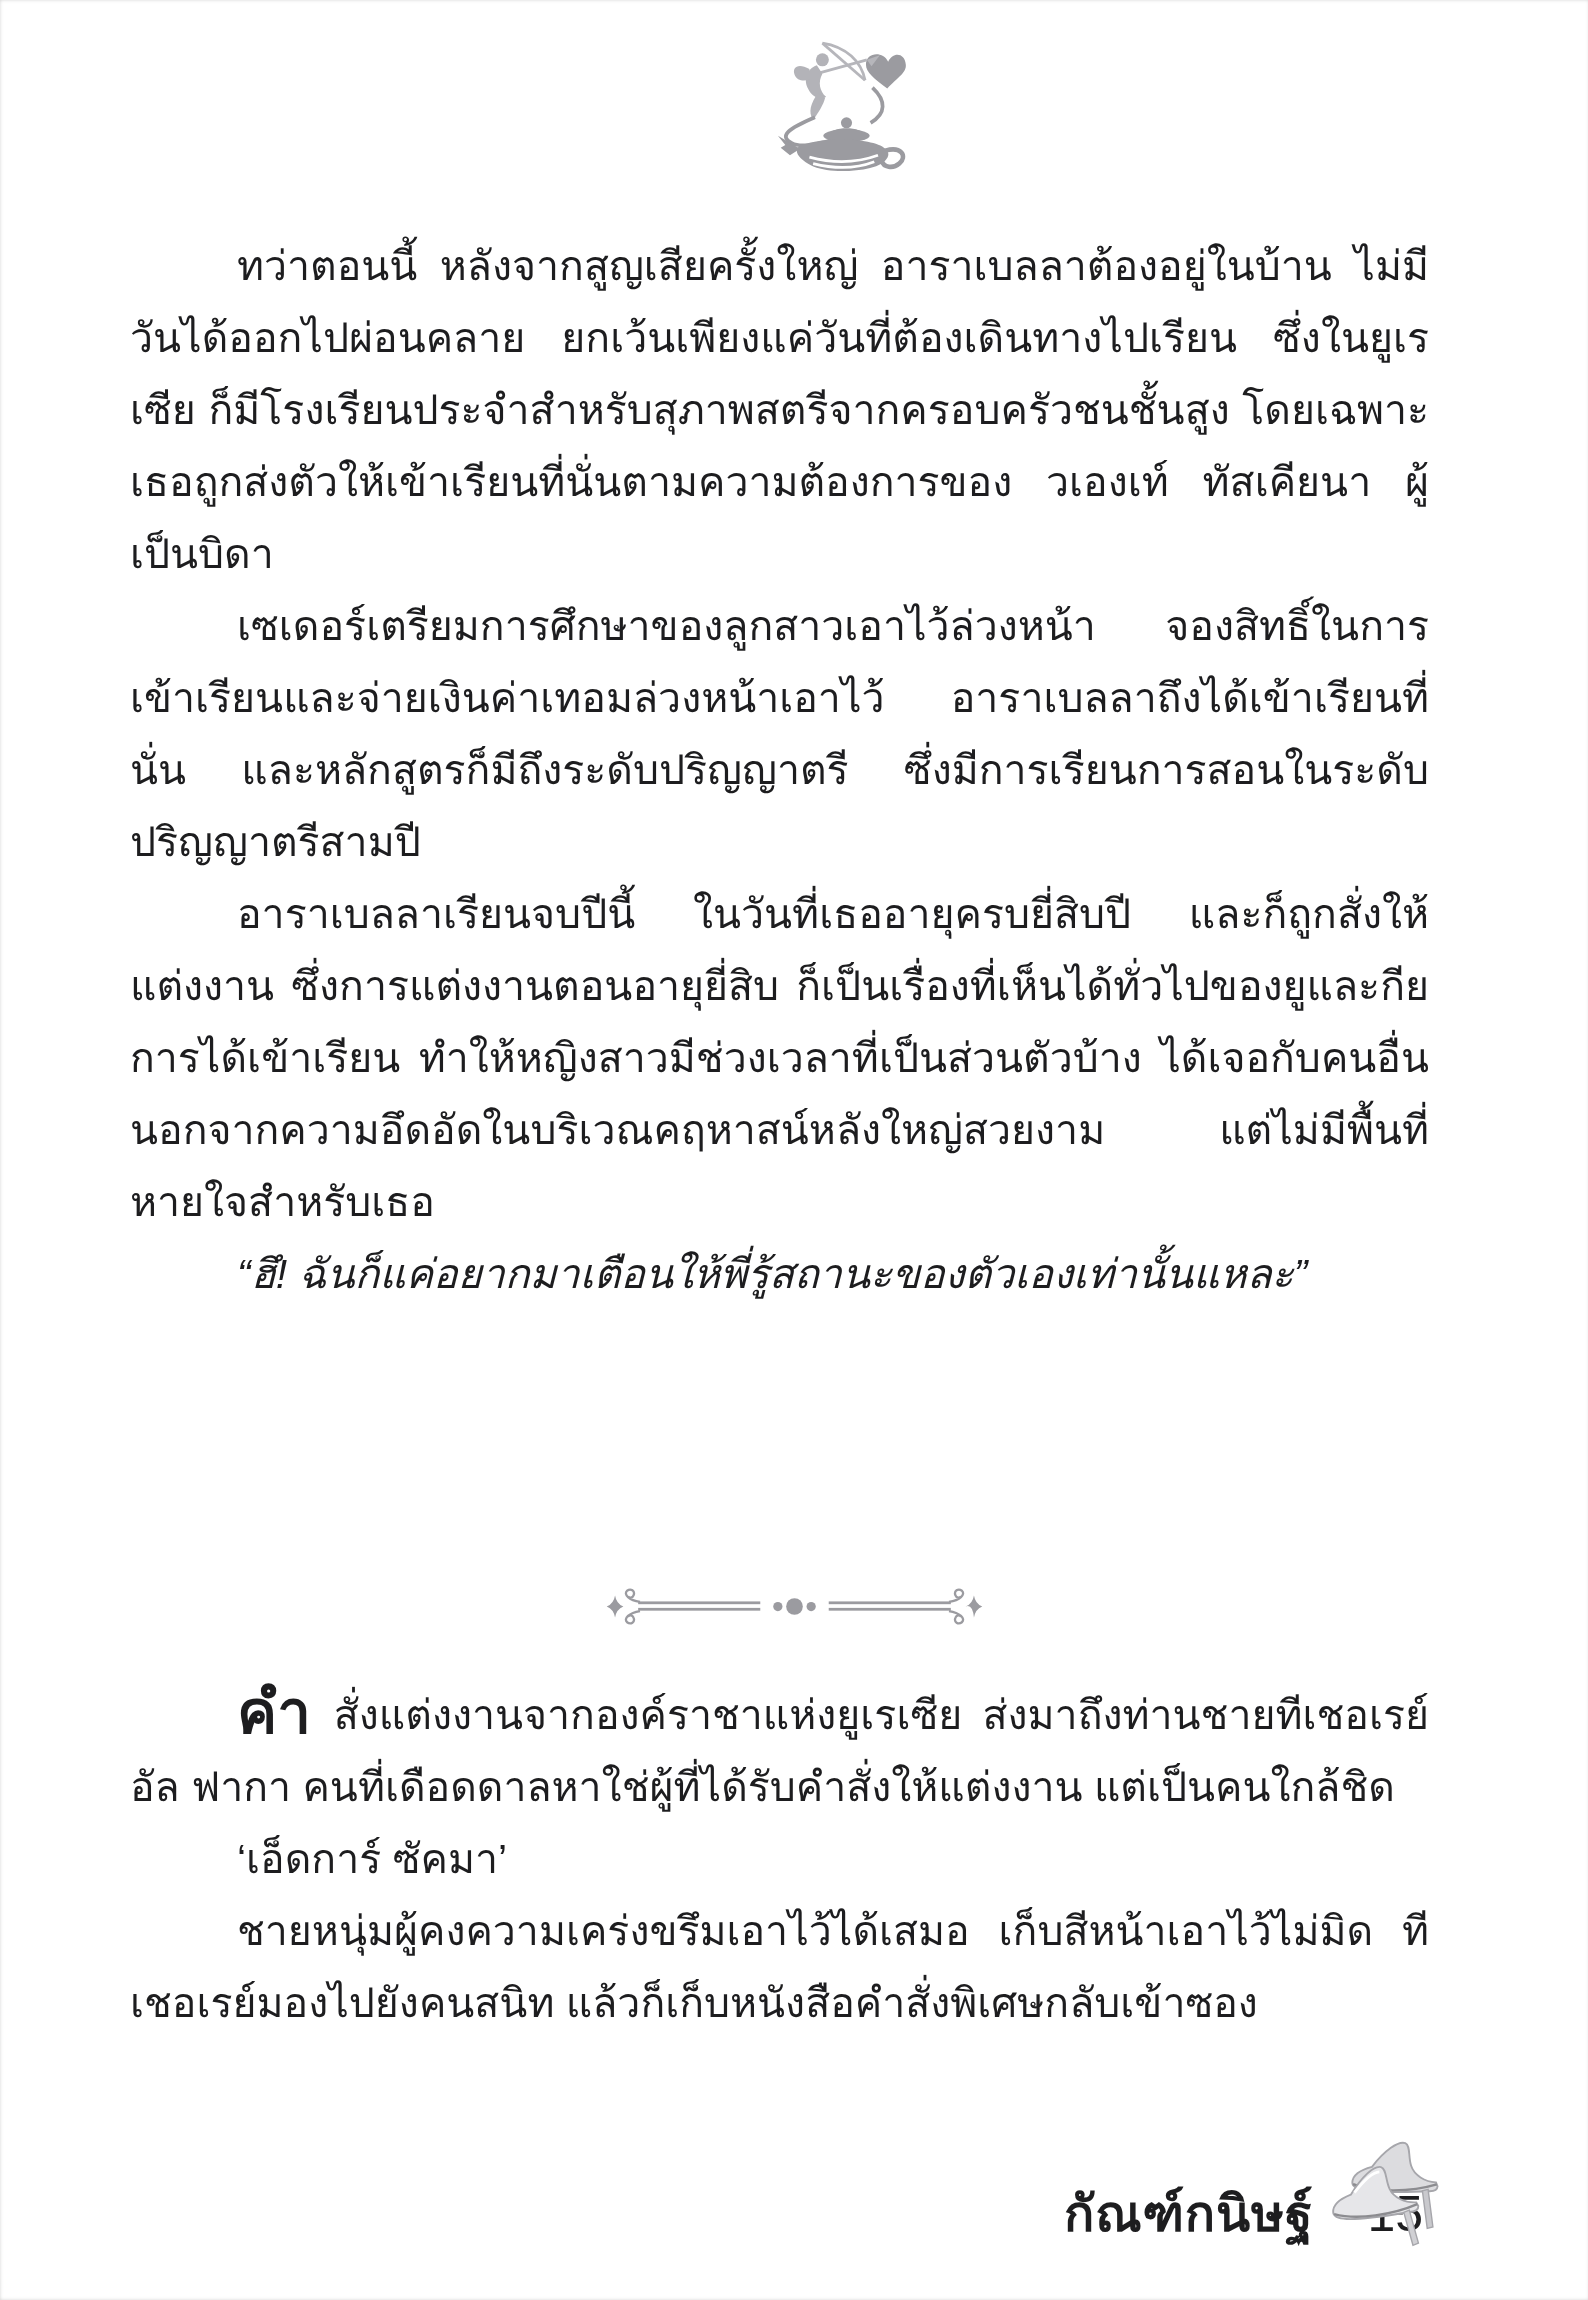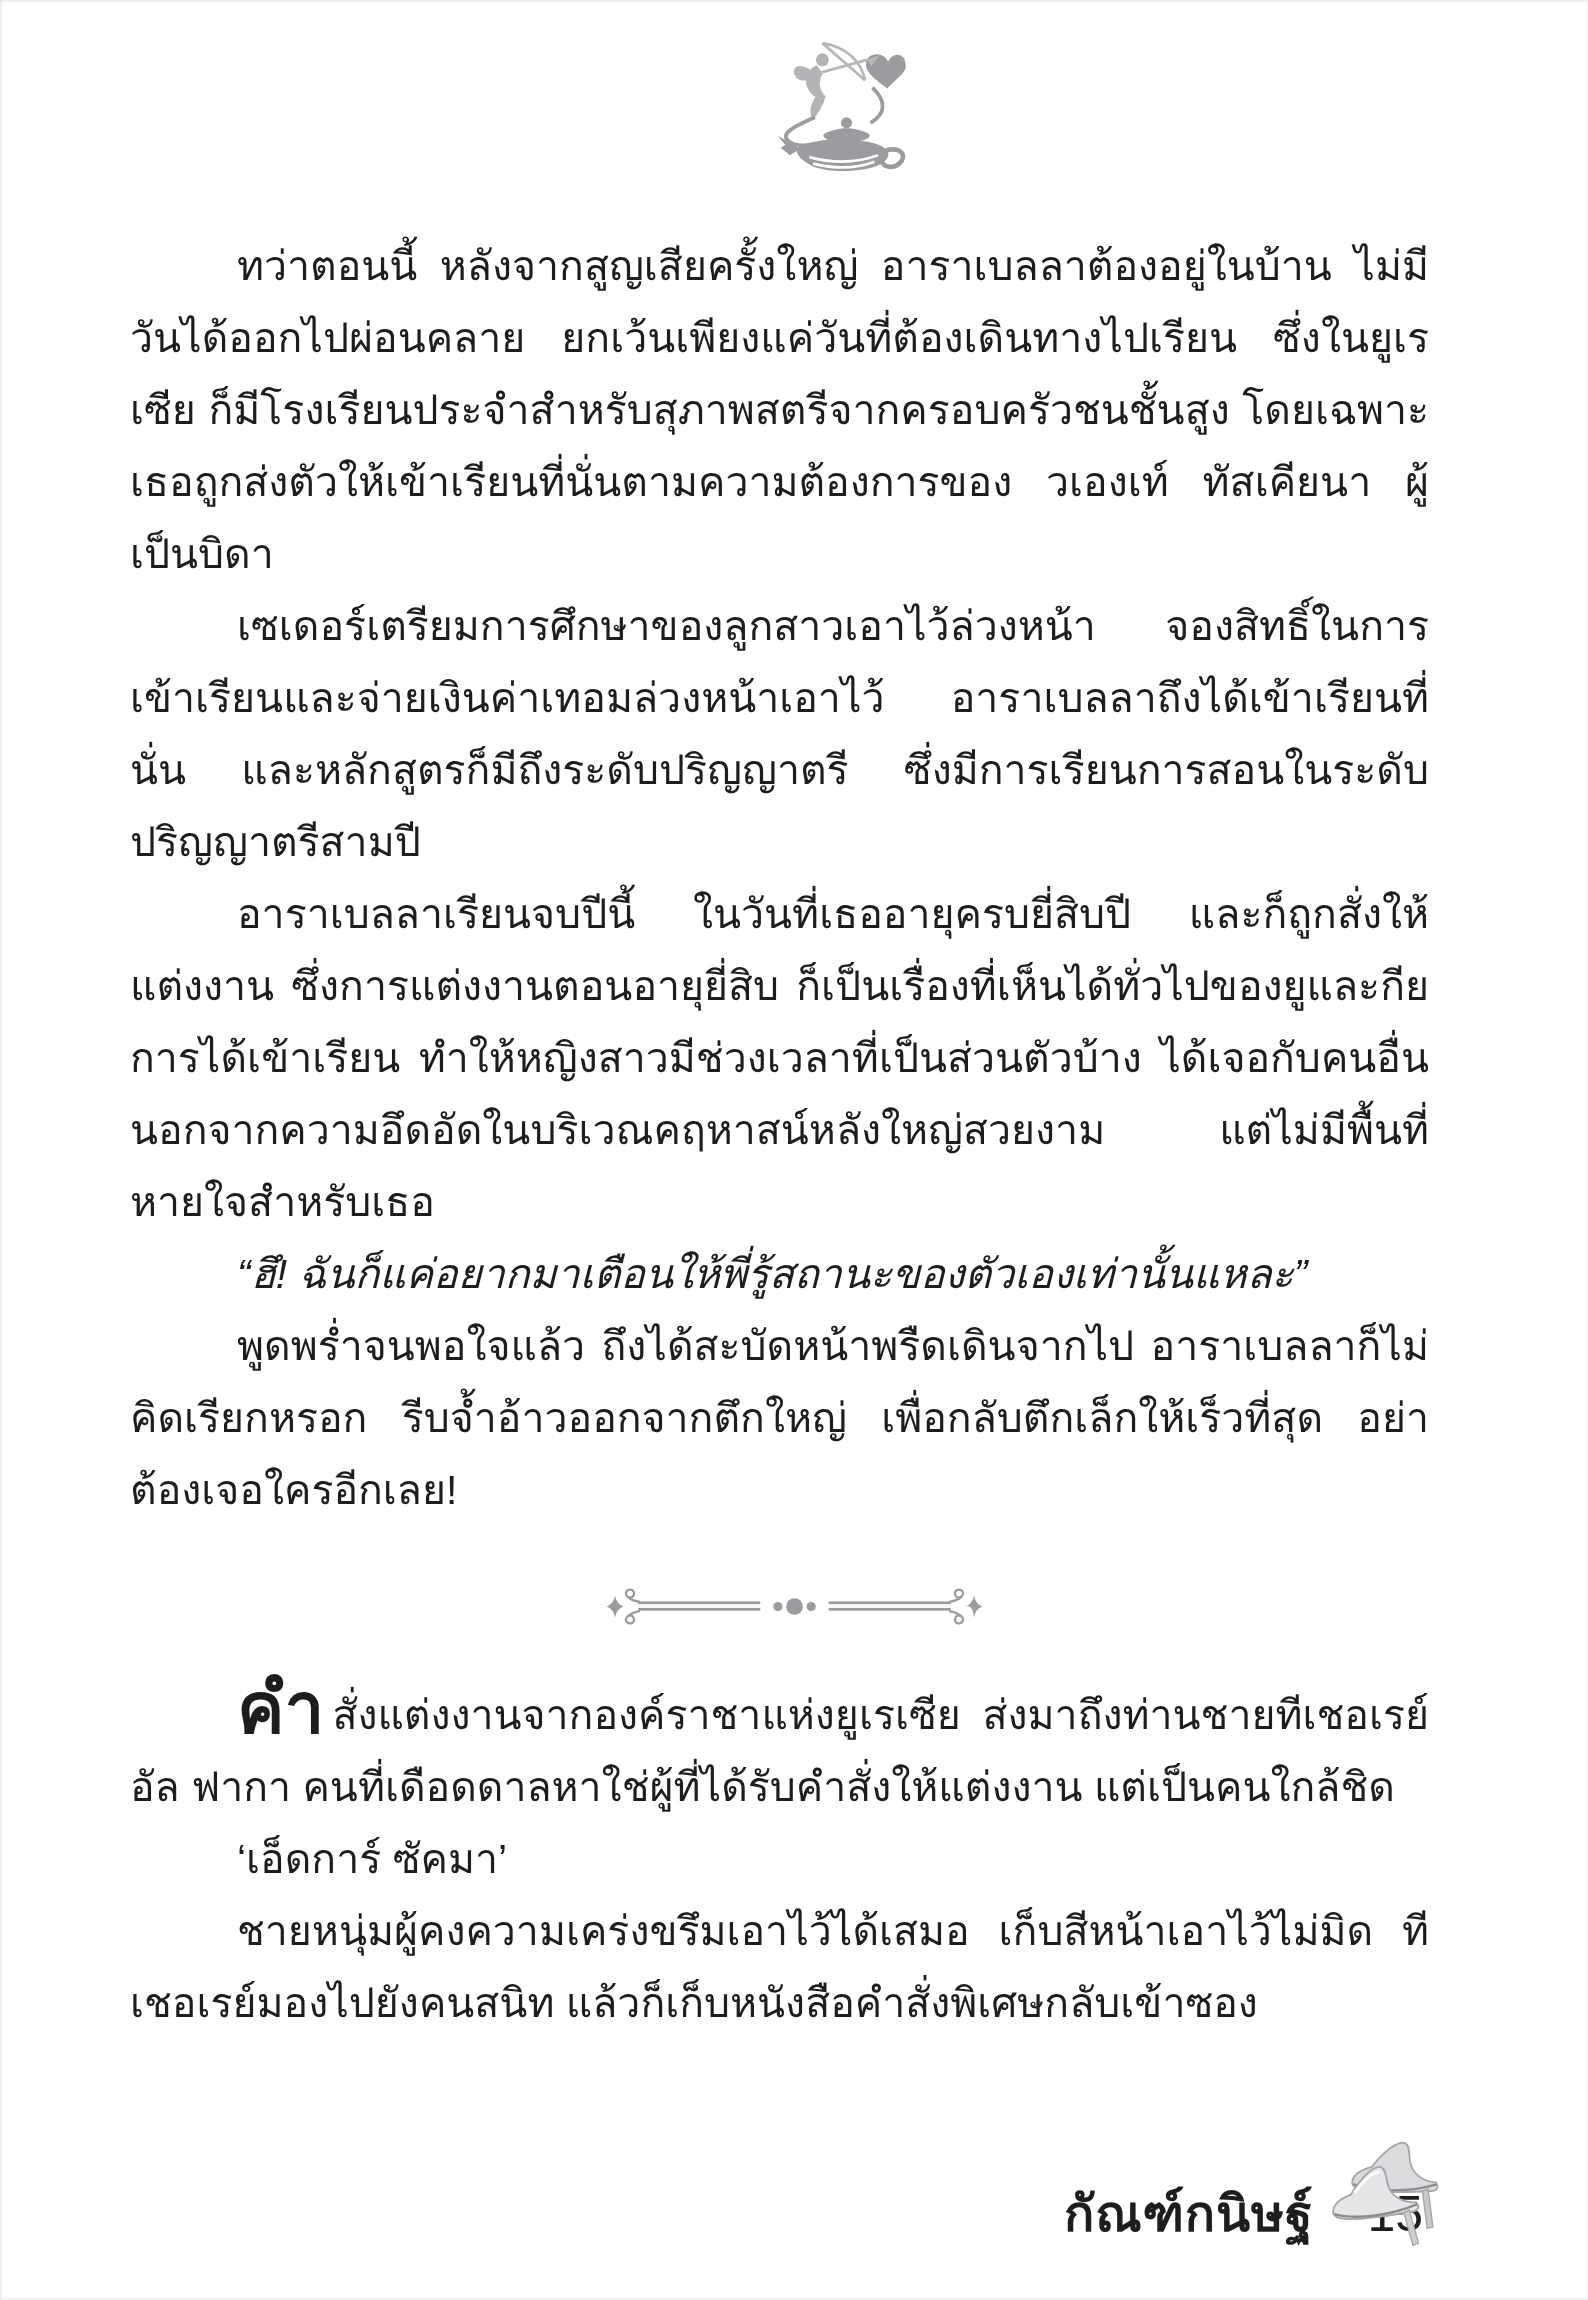--- a/index.html
+++ b/index.html
@@ -12,22 +12,22 @@
   .top-ornament{position:absolute;top:32px;left:761px;}
   .body-text{
     position:absolute;left:130px;width:1299px;
     font-size:41px;line-height:72px;text-align:justify;
   }
   .section1{top:230px;}
   .section2{top:1679px;}
   p.para{margin:0;padding:0;text-indent:107px;}
   p.para.dialog{font-style:italic;}
   .dropcap{
-    font-size:71px;font-weight:700;line-height:0;
-    position:relative;top:3.7px;margin-right:8px;font-style:normal;
+    font-size:60px;font-weight:700;line-height:0;
+    position:relative;top:3.7px;margin-right:23px;font-style:normal;
   }
   .divider{position:absolute;top:1588px;left:0;width:1589px;text-align:center;}
   .footer-text{
     position:absolute;top:2174px;left:1064px;display:flex;align-items:baseline;gap:54px;
     font-size:50px;
   }
   .chapter{font-weight:700;letter-spacing:0.9px;}
   .pagenum{font-weight:400;}
   .shoes{position:absolute;top:2126px;left:1325px;}
 </style>
@@ -68,21 +68,20 @@
         <path d="M52 135 C78 142 104 141 126 133"></path>
       </g>
     </svg>
   </div>
 
   <div class="body-text section1">
     <p class="para">ทว่าตอนนี้ หลังจากสูญเสียครั้งใหญ่ อาราเบลลาต้องอยู่ในบ้าน ไม่มีวันได้ออกไปผ่อนคลาย ยกเว้นเพียงแค่วันที่ต้องเดินทางไปเรียน ซึ่งในยูเรเซีย ก็มีโรงเรียนประจำสำหรับสุภาพสตรีจากครอบครัวชนชั้นสูง โดยเฉพาะ เธอถูกส่งตัวให้เข้าเรียนที่นั่นตามความต้องการของ วเองเท์ ทัสเคียนา ผู้เป็นบิดา</p>
     <p class="para">เซเดอร์เตรียมการศึกษาของลูกสาวเอาไว้ล่วงหน้า จองสิทธิ์ในการเข้าเรียนและจ่ายเงินค่าเทอมล่วงหน้าเอาไว้ อาราเบลลาถึงได้เข้าเรียนที่นั่น และหลักสูตรก็มีถึงระดับปริญญาตรี ซึ่งมีการเรียนการสอนในระดับปริญญาตรีสามปี</p>
     <p class="para">อาราเบลลาเรียนจบปีนี้ ในวันที่เธออายุครบยี่สิบปี และก็ถูกสั่งให้แต่งงาน ซึ่งการแต่งงานตอนอายุยี่สิบ ก็เป็นเรื่องที่เห็นได้ทั่วไปของยูและกีย การได้เข้าเรียน ทำให้หญิงสาวมีช่วงเวลาที่เป็นส่วนตัวบ้าง ได้เจอกับคนอื่นนอกจากความอึดอัดในบริเวณคฤหาสน์หลังใหญ่สวยงาม แต่ไม่มีพื้นที่หายใจสำหรับเธอ</p>
     <p class="para dialog">“ฮึ! ฉันก็แค่อยากมาเตือนให้พี่รู้สถานะของตัวเองเท่านั้นแหละ”</p>
-    <p class="para">พูดพร่ำจนพอใจแล้ว ถึงได้สะบัดหน้าพรืดเดินจากไป อาราเบลลาก็ไม่คิดเรียกหรอก รีบจ้ำอ้าวออกจากตึกใหญ่ เพื่อกลับตึกเล็กให้เร็วที่สุด อย่าต้องเจอใครอีกเลย!</p>
   </div>
 
   <div class="divider">
     <svg width="399" height="37" viewBox="0 0 430 40" aria-hidden="true">
       <g fill="#9b9ba0">
         <circle cx="197" cy="20" r="5"></circle>
         <circle cx="215" cy="20" r="9"></circle>
         <circle cx="233" cy="20" r="5"></circle>
         <rect x="46" y="14.5" width="132" height="3"></rect>
         <rect x="46" y="21.5" width="132" height="3"></rect>

